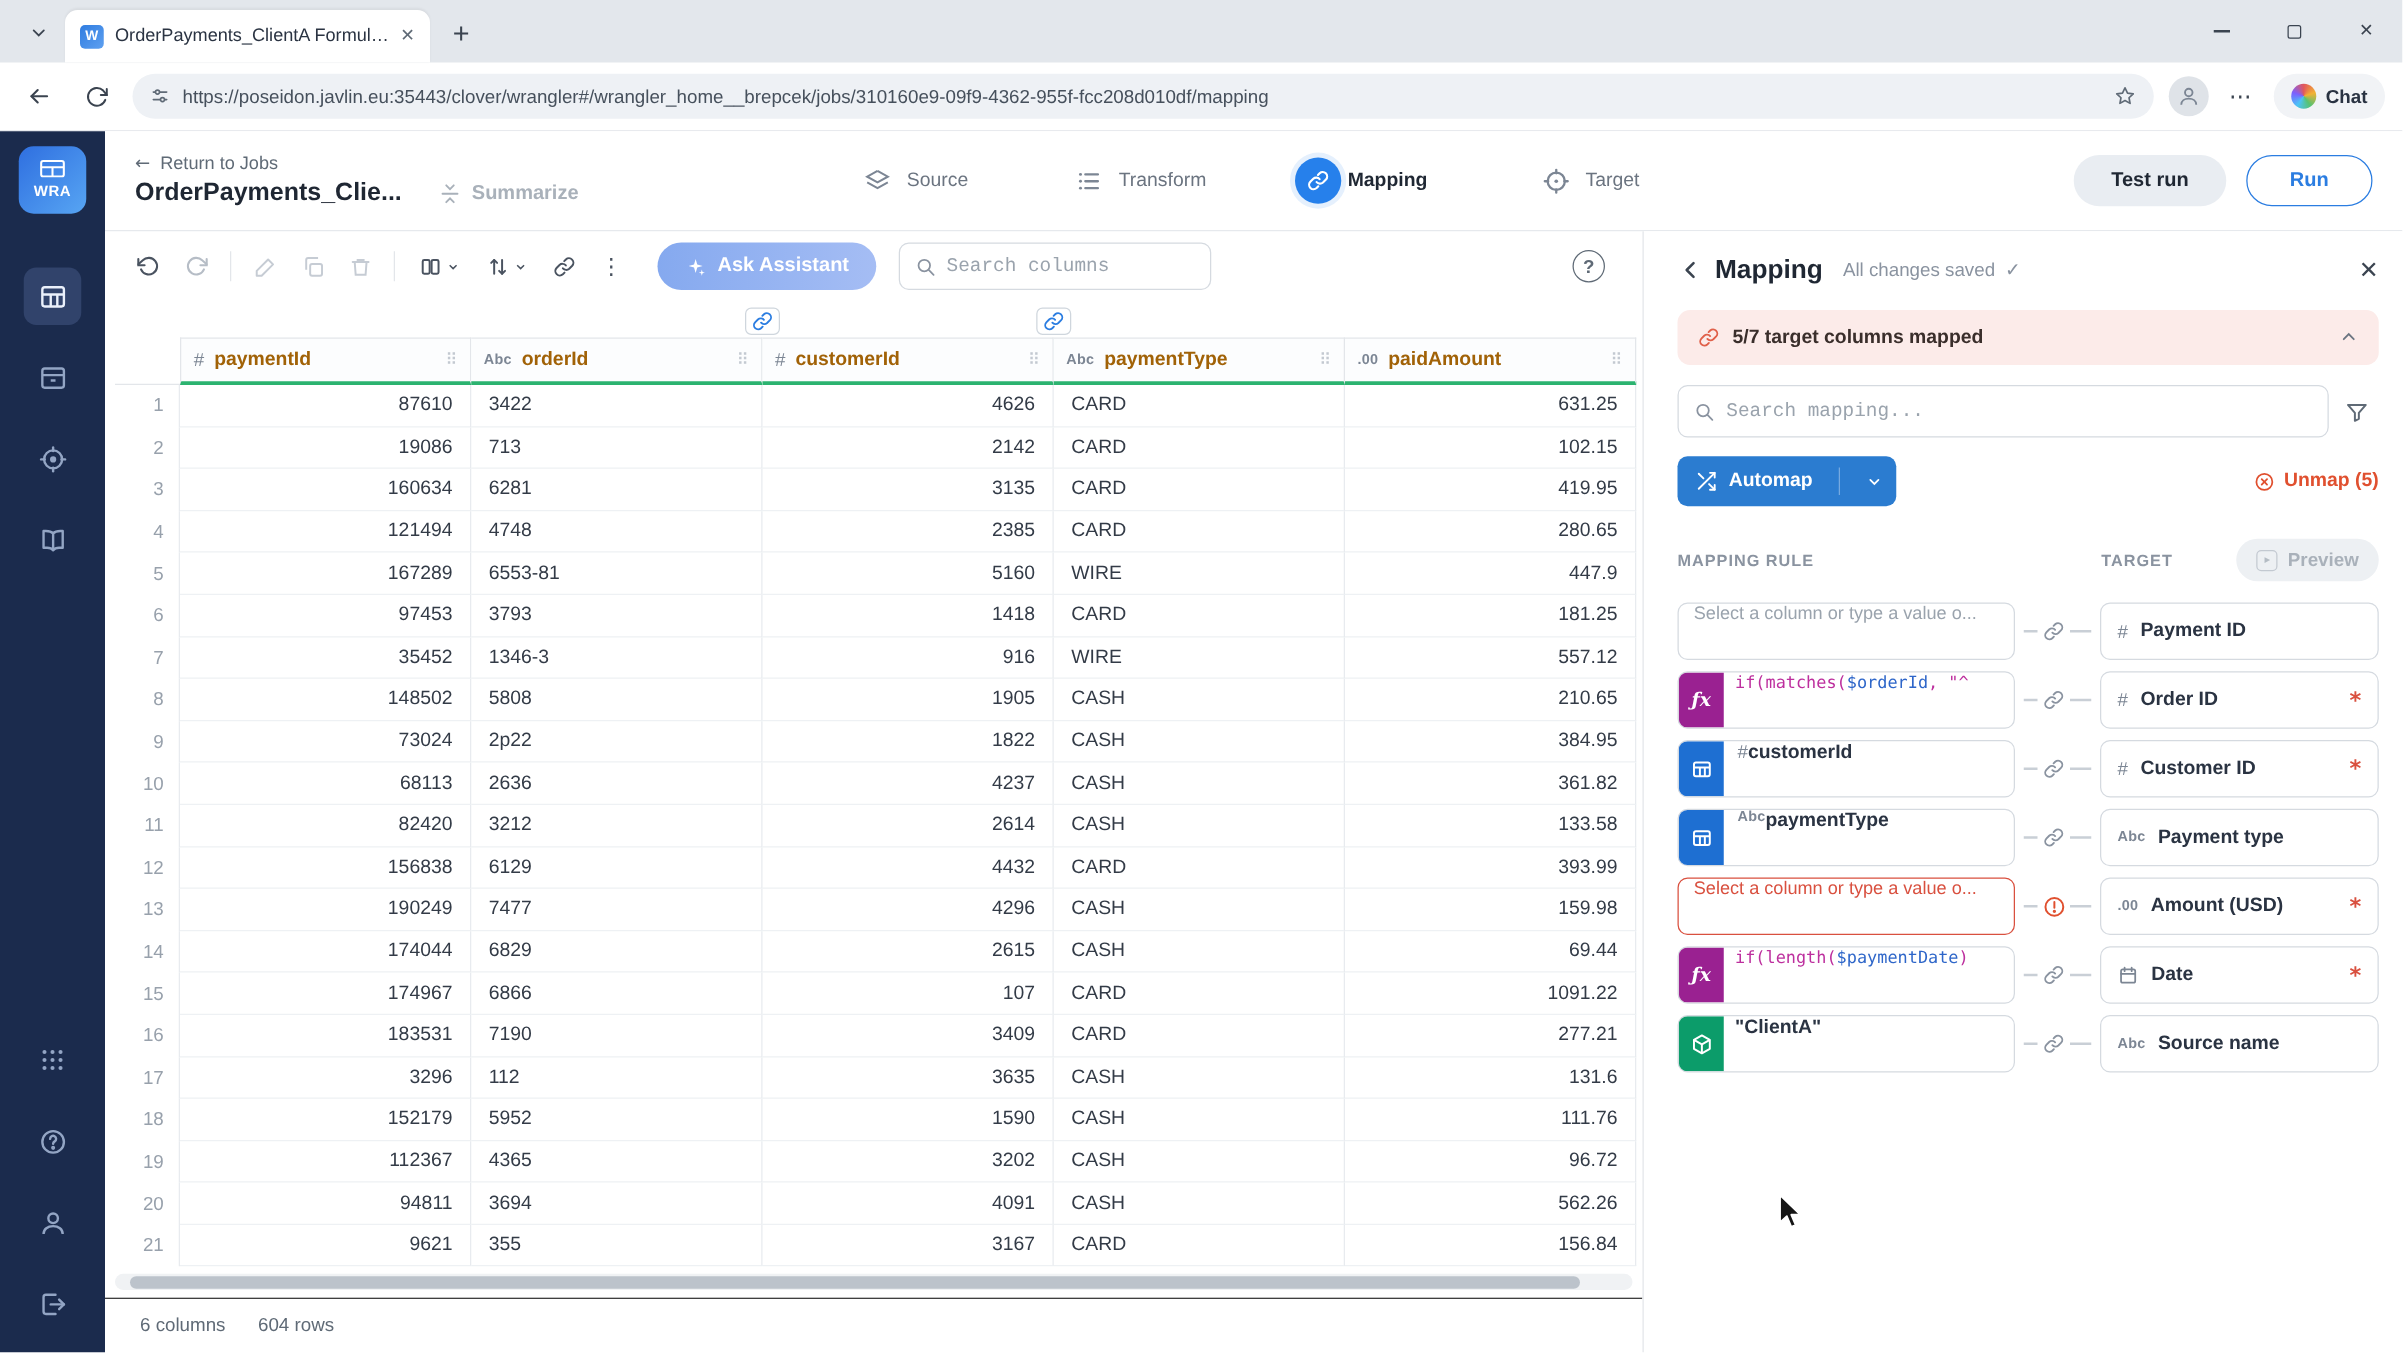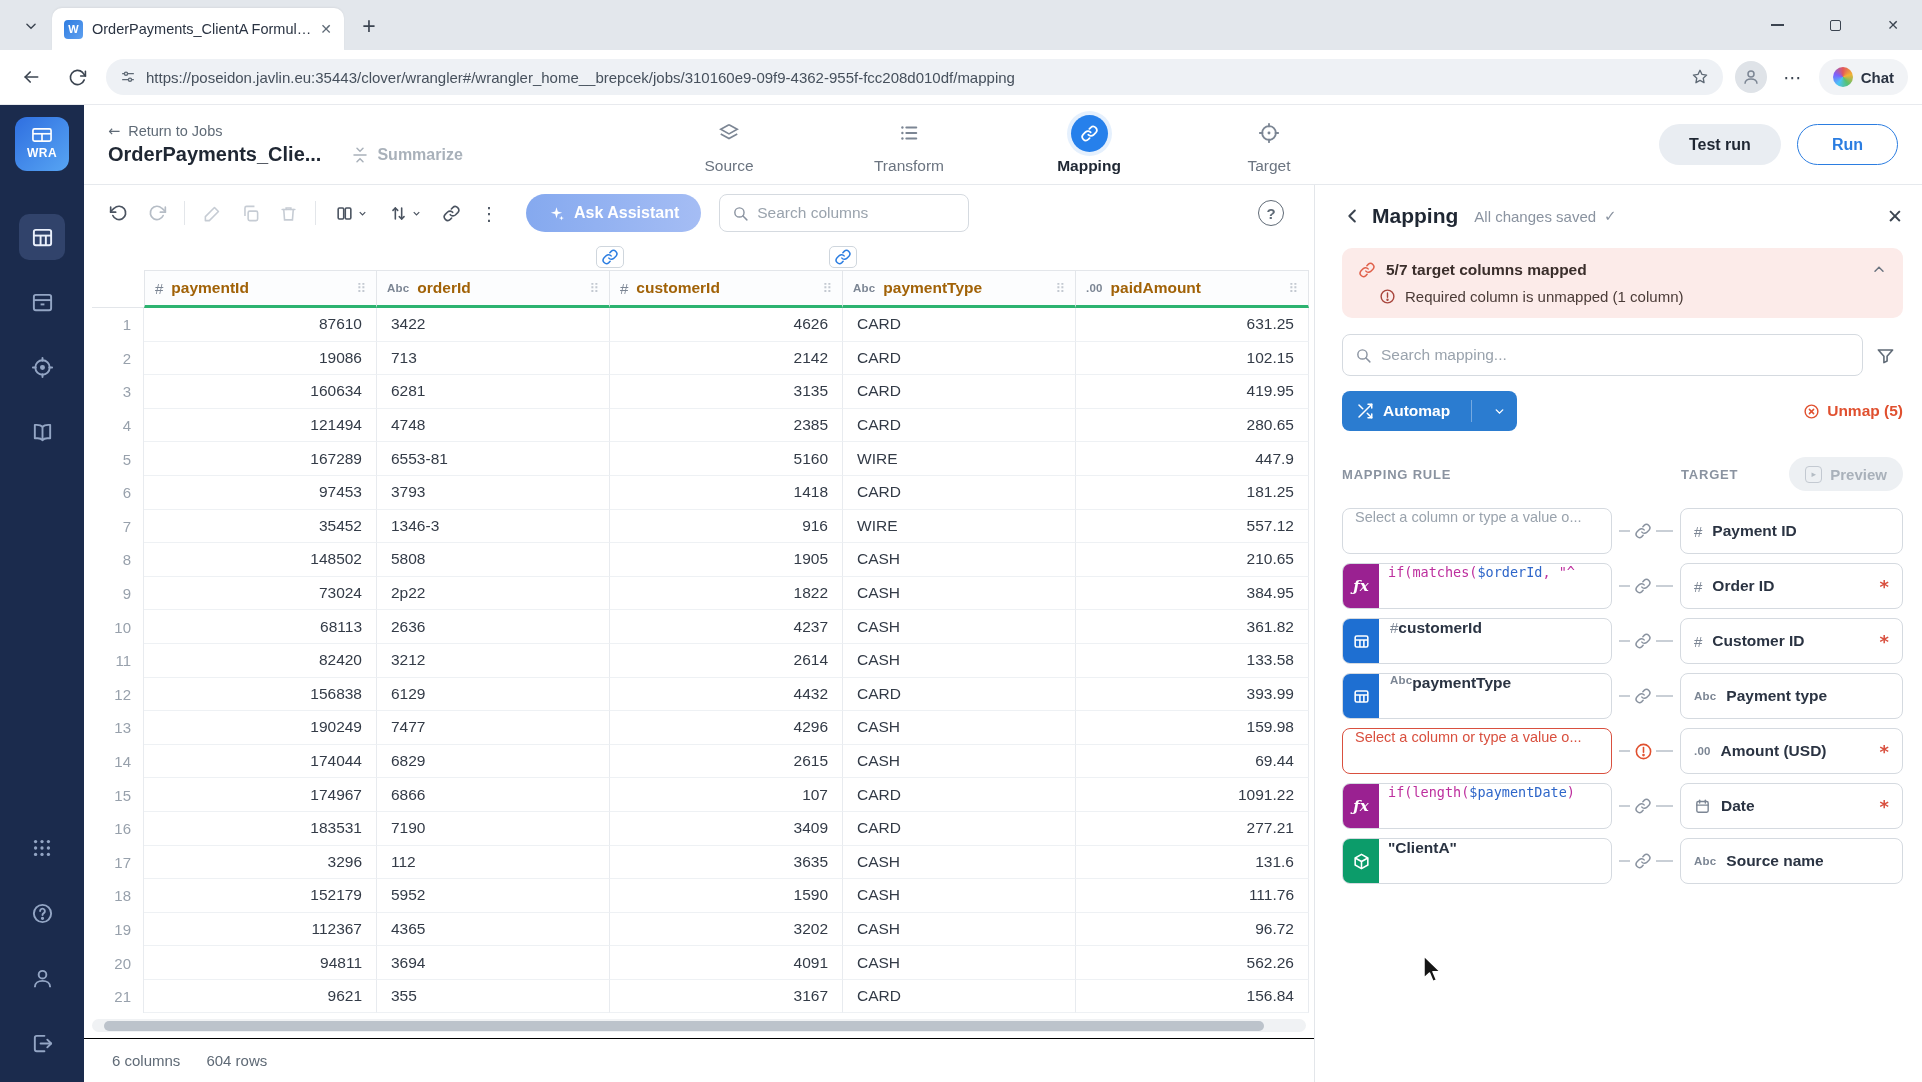--- a/index.html
+++ b/index.html
@@ -41,21 +41,21 @@
   .side-spacer{flex:1}
 
   .main{flex:1;display:flex;flex-direction:column;min-width:0}
   .app-header{height:80px;display:flex;align-items:center;padding:0 24px;border-bottom:1px solid #e6e9ed;position:relative;background:#fff;flex:none}
   .hdr-left{display:flex;flex-direction:column;gap:4px;min-width:340px}
   .return{display:flex;align-items:center;gap:8px;font-size:14.5px;color:#5f6a76}
   .title-row{display:flex;align-items:center;gap:30px}
   .title-row h1{font-size:20px;font-weight:700;color:#1f2733;white-space:nowrap}
   .summarize{display:flex;align-items:center;gap:8px;font-size:16px;color:#a9b1ba;font-weight:600}
   .steps{position:absolute;left:580px;top:0;height:100%;display:flex;gap:50px}
-  .step{width:130px;display:flex;flex-direction:column;align-items:center;justify-content:center;gap:5px}
+  .step{width:130px;display:flex;flex-direction:row;align-items:center;justify-content:center;gap:5px}
   .step-ic{height:37px;width:37px;display:flex;align-items:center;justify-content:center;color:#7c8694}
   .step-ic.act{background:#2680eb;border-radius:50%;color:#fff;box-shadow:0 0 0 4px rgba(38,128,235,.12)}
   .step-lb{font-size:15.5px;color:#6b7480;white-space:nowrap}
   .step.active .step-lb{color:#1f2733;font-weight:600}
   .hdr-right{margin-left:auto;display:flex;gap:16px;align-items:center}
   .btn-testrun{height:41px;padding:0 30px;border-radius:21px;background:#e9edf2;border:none;font-size:16px;color:#1f2733;font-weight:600;font-family:inherit}
   .btn-run{height:41px;padding:0 34px;border-radius:21px;background:#fff;border:1.6px solid #2b7de1;color:#2b7de1;font-size:16px;font-weight:700;font-family:inherit}
 
   .body{flex:1;display:flex;min-height:0}
   .work{flex:1;display:flex;flex-direction:column;min-width:0;background:#fff}
@@ -63,21 +63,21 @@
   
   .toolbar{height:56px;display:flex;align-items:center;padding:0 16px;flex:none}
   .tb-ic{width:38px;height:38px;display:flex;align-items:center;justify-content:center;color:#4a5360;border-radius:8px;gap:3px}
   .tb-ic.dim{color:#b6bdc6}
   .tb-ic.dis{color:#c6ccd4}
   .tb-ic.wide{width:54px}
   .tb-sep{width:1px;height:24px;background:#e3e6ea;margin:0 8px}
   .kebab{font-size:18px;color:#4a5360}
   .ask{height:38px;border-radius:19px;border:none;background:linear-gradient(90deg,#85a9ef,#a5bdf4);color:#fff;font-weight:700;font-size:16px;display:flex;align-items:center;gap:9px;padding:12px 22px;margin-left:18px;font-family:inherit}
   .col-search{width:250px;height:38px;border:1px solid #d5dae0;border-radius:8px;display:flex;align-items:center;gap:8px;padding:0 12px;margin-left:18px;color:#8a93a0}
-  .col-search input,.p-search input{flex:1;border:none;outline:none;font-size:15.5px;font-family:Liberation Sans, sans-serif;min-width:0;color:#2a3342;background:transparent}
+  .col-search input,.p-search input{flex:1;border:none;outline:none;font-size:15.5px;font-family:Liberation Mono, monospace;min-width:0;color:#2a3342;background:transparent}
   input::placeholder{color:#9aa3ad}
   .help{margin-left:auto;margin-right:14px;width:26px;height:26px;border-radius:50%;border:1.7px solid #5f6a76;color:#5f6a76;display:flex;align-items:center;justify-content:center;font-size:15px;font-weight:700}
 
   
   .gridwrap{position:relative;height:797px;overflow:hidden;background:#fff;flex:none}
   .link-badge{position:absolute;top:5px;width:28px;height:22px;background:#fff;border:1px solid #cfd6dd;border-radius:5px;display:flex;align-items:center;justify-content:center;color:#2b7de1;z-index:3}
   .ghead{display:flex;position:absolute;top:29px;left:8px;z-index:2}
   .rn-h{width:52px;height:38px;border-bottom:1px solid #e3e6ea;background:#fff}
   .col-h{width:233px;height:38px;background:#fcfdfe;border-top:1px solid #e3e6ea;border-right:1px solid #e3e6ea;border-bottom:3px solid #2cb370;display:flex;align-items:center;padding:0 10px;gap:8px}
   .col-h.first{border-left:1px solid #e3e6ea}
@@ -693,30 +693,20 @@
                   <path d="M13.5 10.5a4.5 4.5 0 0 0-6.4-.4l-3 3a4.5 4.5 0 0 0 6.36 6.36l1.7-1.7"></path>
                 </svg>
             </span>
             <span class="a-sum">5/7 target columns mapped</span>
             <span class="a-chev">
               <svg width="16" height="16" viewBox="0 0 24 24" fill="none" stroke="currentColor" stroke-width="2.2" stroke-linecap="round">
                   <polyline points="6 14 12 8 18 14"></polyline>
                 </svg>
             </span>
           </div>
-          <div class="a2">
-            <span class="a-warn">
-              <svg width="17" height="17" viewBox="0 0 24 24" fill="none" stroke="currentColor" stroke-width="2" stroke-linecap="round">
-                  <circle cx="12" cy="12" r="9"></circle>
-                  <line x1="12" y1="7" x2="12" y2="13"></line>
-                  <circle cx="12" cy="16.5" r="0.7" fill="currentColor"></circle>
-                </svg>
-            </span>
-            <span>Required column is unmapped (1 column)</span>
-          </div>
         </div>
 
         <div class="search-row">
           <div class="p-search">
             <svg width="17" height="17" viewBox="0 0 24 24" fill="none" stroke="currentColor" stroke-width="2" stroke-linecap="round">
                 <circle cx="10.5" cy="10.5" r="6.5"></circle>
                 <line x1="15.5" y1="15.5" x2="21" y2="21"></line>
               </svg>
             <input placeholder="Search mapping..." style="">
           </div>

